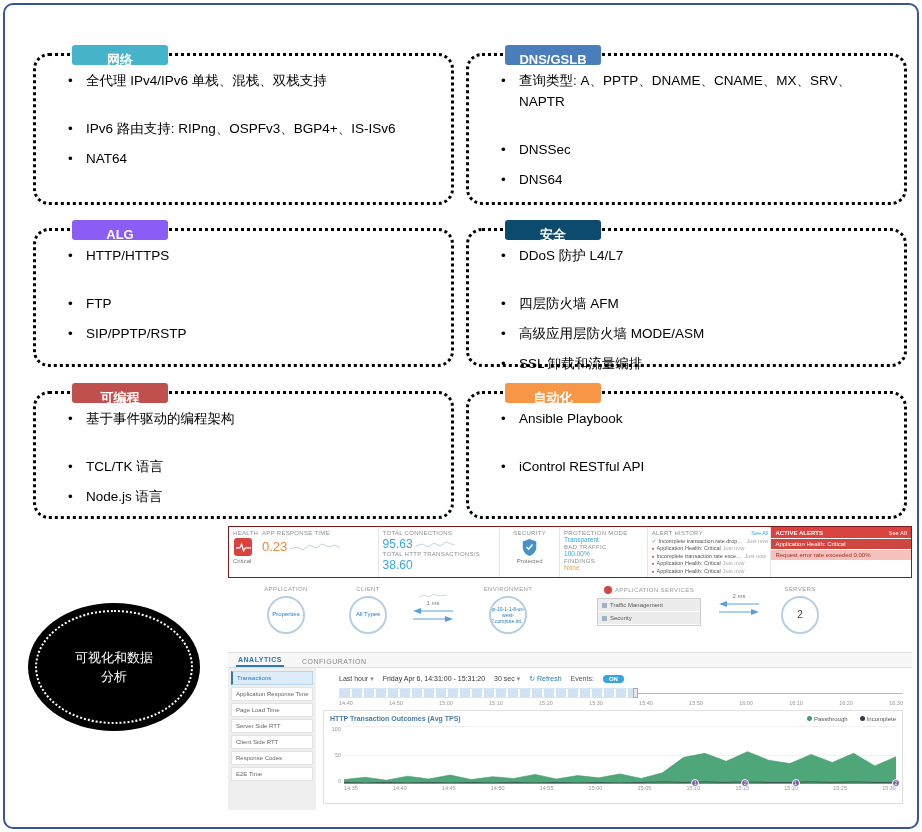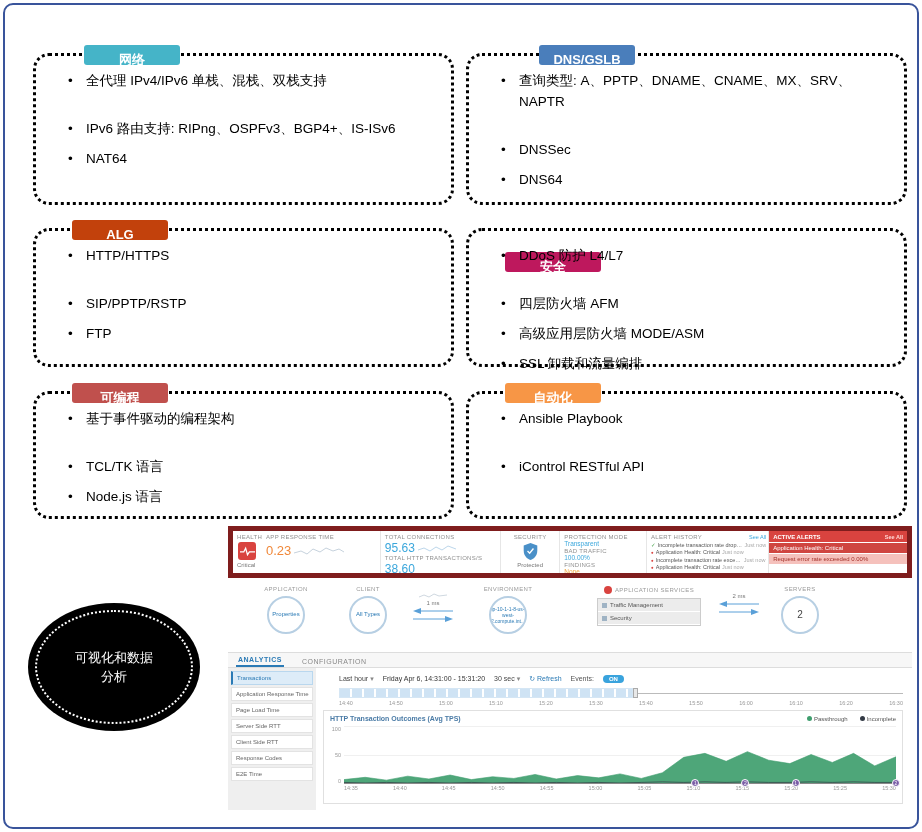--- a/index.html
+++ b/index.html
@@ -30,21 +30,21 @@
 
   
   .badge { position:absolute; left:28px; top:603px; width:172px; height:128px; background:#000;
            border-radius:50%; display:flex; align-items:center; justify-content:center; }
   .badge::before { content:""; position:absolute; inset:7px; border:2px dotted #fff; border-radius:50%; }
   .badge-text { color:#fff; font-size:13px; width:80px; text-align:center; line-height:1.5; }
 
   
   .dash { position:absolute; left:228px; top:526px; width:684px; height:284px; background:#fff;
           font-size:7px; color:#555; }
-  .dash-top { display:flex; height:52px; border:5px solid #7f1d1d; background:#fff; }
+  .dash-top { display:flex; height:52px; border:1px solid #7f1d1d; background:#fff; }
   .m-sec { border-right:1px solid #e6e6e6; padding:3px 4px; overflow:hidden; }
   .m-h { font-size:6px; color:#8f8f8f; letter-spacing:.3px; margin-bottom:2px; white-space:nowrap; }
   .sec-health { width:150px; display:flex; gap:4px; }
   .health-icon { width:18px; height:18px; background:#d9433f; border-radius:3px; display:flex;
                  align-items:center; justify-content:center; margin:1px 0 2px 1px; }
   .m-sub { font-size:6px; color:#777; }
   .val-orange { font-size:13px; color:#f0883a; }
   .val-blue { font-size:12px; color:#3ba7dc; line-height:1.05; }
   .row { display:flex; align-items:center; gap:3px; }
   .sec-totals { width:122px; }
@@ -139,54 +139,54 @@
         justify-content:center; border:1px solid #fff; cursor:pointer; }
   .spark { display:block; }
 </style>
 </head>
 <body>
 
 <div class="page">
   <div class="frame"></div>
 
   <section class="fbox" id="box-network">
-    <div class="tab" style="background: rgb(69, 180, 200); margin-left: 12px;">
+    <div class="tab" style="background: rgb(69, 180, 200);">
       <span>网络</span></div>
     <ul class="blist">
 
     <li>全代理 IPv4/IPv6 单栈、混栈、双栈支持</li>
         <li>IPv6 路由支持: RIPng、OSPFv3、BGP4+、IS-ISv6</li>
         <li>NAT64</li>
       </ul>
   </section>
 
   <section class="fbox" id="box-dns">
-    <div class="tab" style="background: rgb(74, 126, 187); margin-left: 34px;">
+    <div class="tab" style="background: rgb(74, 126, 187);">
       <span>DNS/GSLB</span></div>
     <ul class="blist">
 
     <li>查询类型: A、PPTP、DNAME、CNAME、MX、SRV、NAPTR</li>
         <li>DNSSec</li>
         <li>DNS64</li>
       </ul>
   </section>
 
   <section class="fbox" id="box-alg">
-    <div class="tab" style="background: #c2410c;">
+    <div class="tab" style="background: #8b5cf6;">
       <span>ALG</span></div>
     <ul class="blist">
 
     <li>HTTP/HTTPS</li>
+        <li>FTP</li>
         <li>SIP/PPTP/RSTP</li>
-        <li>FTP</li>
       </ul>
   </section>
 
   <section class="fbox" id="box-security">
-    <div class="tab" style="background: #be185d; margin-top: 32px;">
+    <div class="tab" style="background: #0c4a6e;">
       <span>安全</span></div>
     <ul class="blist">
 
     <li>DDoS 防护 L4/L7</li>
         <li>四层防火墙 AFM</li>
         <li>高级应用层防火墙 MODE/ASM</li>
         <li>SSL 卸载和流量编排</li>
       </ul>
   </section>
 

